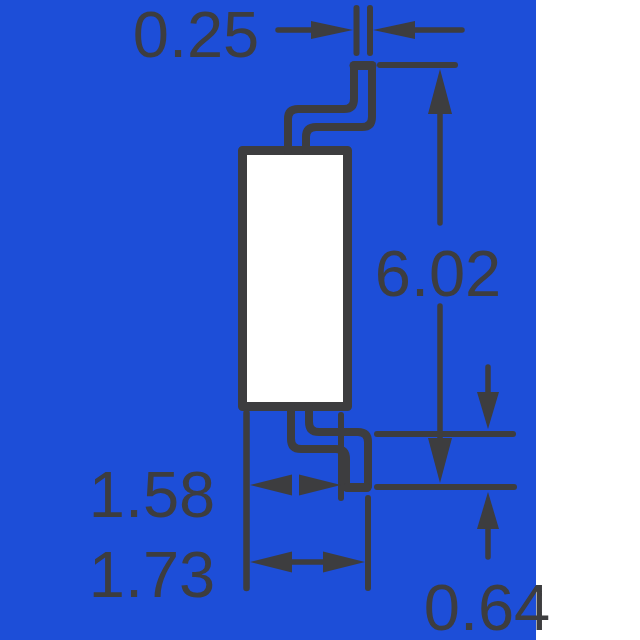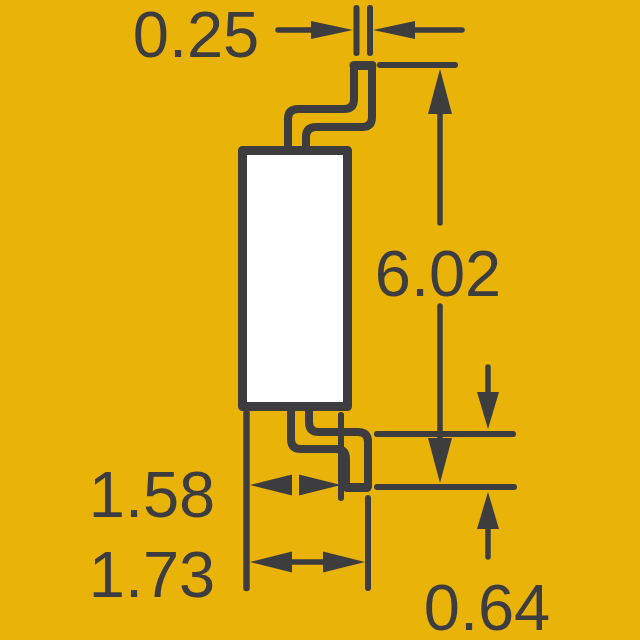--- a/index.html
+++ b/index.html
@@ -3,22 +3,22 @@
 <meta charset="utf-8">
 <style>
   html, body {
     margin: 0; padding: 0;
     width: 640px; height: 640px;
     background: #ffffff;
     overflow: hidden;
   }
   .stage {
     position: relative;
-    width: 640px; height: 640px;
-    background: #eab308;
+    width: 536px; height: 640px;
+    background: #1d4ed8;
   }
   svg { display: block; }
   .dim-text {
     font: 65px "Liberation Sans", sans-serif;
   }
   .outline { stroke-linecap: round; stroke-linejoin: round; }
 </style>
 </head>
 <body>
 

